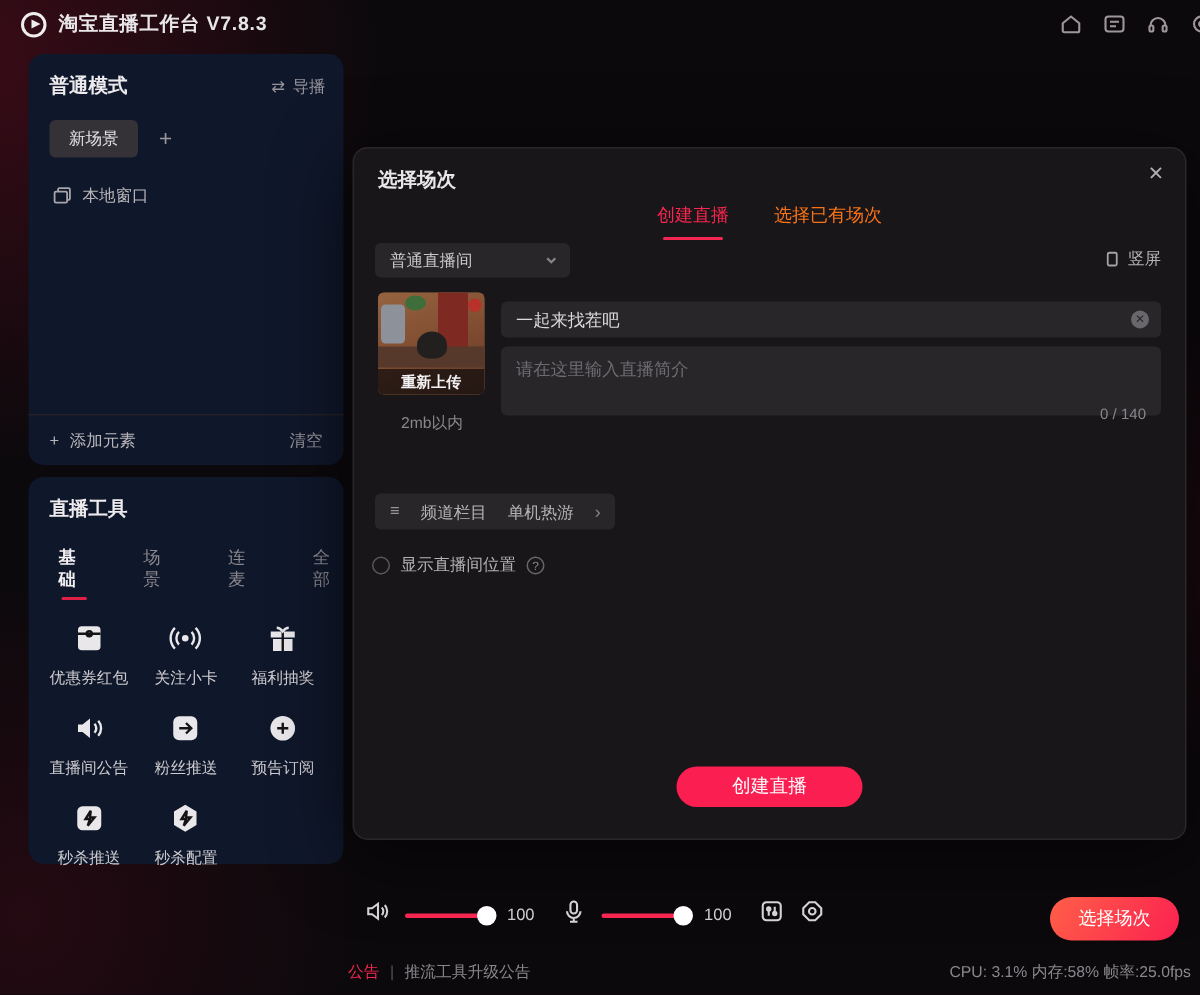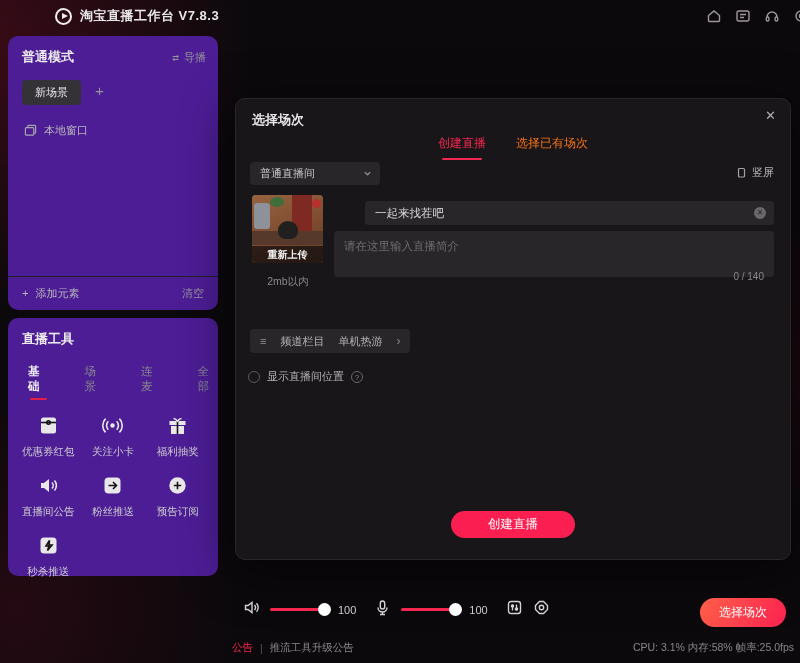--- a/index.html
+++ b/index.html
@@ -8,30 +8,30 @@
     font-family:"Liberation Sans","DejaVu Sans",sans-serif;
     background:
       radial-gradient(circle at -2% 6%, rgba(130,15,40,.38), transparent 26%),
       radial-gradient(circle at 2% 92%, rgba(110,12,35,.25), transparent 22%),
       radial-gradient(circle at 101% 55%, rgba(90,10,30,.18), transparent 18%),
       #0c090c;
     color:#e8e6e8; position:relative;
   }
 
   
-  .topbar { position:absolute; left:0; top:0; width:800px; height:32px; display:flex; align-items:center;padding-left:41px; }
+  .topbar { position:absolute; left:0; top:0; width:800px; height:32px; display:flex; align-items:center; }
   .logo { width:17px; height:17px; border:2px solid #efedee; border-radius:50%; margin-left:14px; position:relative; }
   .logo::after { content:""; position:absolute; left:5px; top:3.5px; border-left:6px solid #efedee; border-top:3.5px solid transparent; border-bottom:3.5px solid transparent; }
   .apptitle { font-size:13px; font-weight:bold; margin-left:8px; letter-spacing:.5px; }
   .topicons { position:absolute; right:0; top:0; height:32px; display:flex; align-items:center; gap:13px; padding-right:0; }
   .ticon { width:16px; height:16px; opacity:.75; cursor:pointer; }
   .ticon svg { width:16px; height:16px; stroke:#cfc6cc; fill:none; stroke-width:1.4; }
 
   
-  .panel { position:absolute; left:8px; width:210px; background:#4c1d95; border-radius:10px;font-family:Liberation Mono, monospace; }
+  .panel { position:absolute; left:19px; width:210px; background:#0f172a; border-radius:10px; }
   .panel1 { top:36px; height:274px; }
   .panel2 { top:318px; height:258px; }
   .p-head { display:flex; justify-content:space-between; align-items:center; padding:12px 12px 0 14px; }
   .p-title { font-size:13px; font-weight:bold; color:#eceaec; }
   .director { font-size:11px; color:#96939a; display:flex; gap:5px; align-items:center; cursor:pointer; }
   .scene-row { display:flex; align-items:center; gap:14px; padding:14px 0 0 14px;text-align:center; }
   .scene-tab { background:#343137; color:#e4e2e4; font-size:11px; padding:5px 13px; border-radius:4px; cursor:pointer; }
   .plus-btn { color:#9a979c; font-size:15px; cursor:pointer; }
   .src-item { display:flex; align-items:center; gap:7px; padding:18px 0 0 16px; font-size:11px; color:#b9b6ba; cursor:pointer; }
   .src-item svg { width:13px; height:13px; stroke:#a8a5aa; fill:none; stroke-width:1.3; }
@@ -69,21 +69,21 @@
   .cv1 { left:0; top:0; width:100%; height:100%; background:linear-gradient(160deg,#96643f 0%, #7d4a30 55%, #5c3a26 100%); }
   .cv2 { left:40px; top:0; width:20px; height:46px; background:#7e2a22; }
   .cv3 { left:2px; top:8px; width:16px; height:26px; background:#8d929a; border-radius:3px; }
   .cv4 { left:18px; top:2px; width:14px; height:10px; background:#3f6e3a; border-radius:50%; }
   .cv5 { left:26px; top:26px; width:20px; height:18px; background:#22201f; border-radius:50% 50% 40% 40%; }
   .cv6 { left:60px; top:4px; width:9px; height:9px; background:#b8312a; border-radius:50%; }
   .cv7 { left:0; top:36px; width:100%; height:14px; background:#56392a; }
   .cv-band { position:absolute; left:0; right:0; bottom:0; height:17px; background:rgba(10,8,10,.68); display:flex; align-items:center; justify-content:center; font-size:10px; font-weight:bold; color:#f2f0f2; }
   .cv-hint { position:absolute; left:16px; top:176px; width:72px; text-align:center; font-size:10.5px; color:#8a878c; }
 
-  .m-input { position:absolute; left:98px; right:16px; top:102px; height:24px; background:#29262a; border:none; border-radius:4px; color:#dcdadd; font-size:11.5px; padding:0 26px 0 10px; outline:none; font-family:inherit;margin-left:31px; }
+  .m-input { position:absolute; left:98px; right:16px; top:102px; height:24px; background:#29262a; border:none; border-radius:4px; color:#dcdadd; font-size:11.5px; padding:0 26px 0 10px; outline:none; font-family:inherit; }
   .m-clear { position:absolute; right:24px; top:108px; width:12px; height:12px; border-radius:50%; background:#6a676c; color:#29262a; font-size:8px; line-height:12px; text-align:center; cursor:pointer; }
   .m-textarea { position:absolute; left:98px; right:16px; top:132px; height:46px; background:#29262a; border:none; border-radius:4px; color:#dcdadd; font-size:11.5px; padding:8px 10px; outline:none; resize:none; font-family:inherit; }
   .m-textarea::placeholder { color:#6e6b70; }
   .m-counter { position:absolute; right:26px; top:172px; font-size:10px; color:#8a878c; }
 
   .chan-pill { position:absolute; left:14px; top:230px; height:24px; background:#29262a; border-radius:4px; display:inline-flex; align-items:center; gap:14px; padding:0 10px; cursor:pointer; }
   .chan-pill .ic { color:#98959a; font-size:11px; }
   .chan-pill .cl { font-size:11px; color:#b5b2b6; }
   .chan-pill .cv { position:static; font-size:11px; color:#b5b2b6; }
   .chan-pill .ar { color:#8a878c; font-size:12px; }
@@ -231,20 +231,27 @@
         </svg>
       <span class="tl">预告订阅</span>
     </div>
     <div class="tool">
       <svg viewBox="0 0 23 23">
           <rect class="wfill" x="3.5" y="3.5" width="16" height="16" rx="3.5"></rect>
           <path class="dline" d="M12.5 6.5 9 12h3l-1.5 4.5L15 11h-3z"></path>
         </svg>
       <span class="tl">秒杀推送</span>
     </div>
+    <div class="tool">
+      <svg viewBox="0 0 23 23">
+          <path class="wfill" d="M11.5 2.5 19 7v9l-7.5 4.5L4 16V7z"></path>
+          <path class="dline" d="M12.5 6.5 9 12h3l-1.5 4.5L15 11h-3z"></path>
+        </svg>
+      <span class="tl">秒杀配置</span>
+    </div>
   </div>
 </div>
 
 <div class="modal">
   <div class="m-title">选择场次</div>
   <div class="m-close">✕</div>
 
   <div class="m-tabs">
     <span class="mtab active"><span>创建直播</span><span class="ul"></span></span>
     <span class="mtab">选择已有场次</span>

